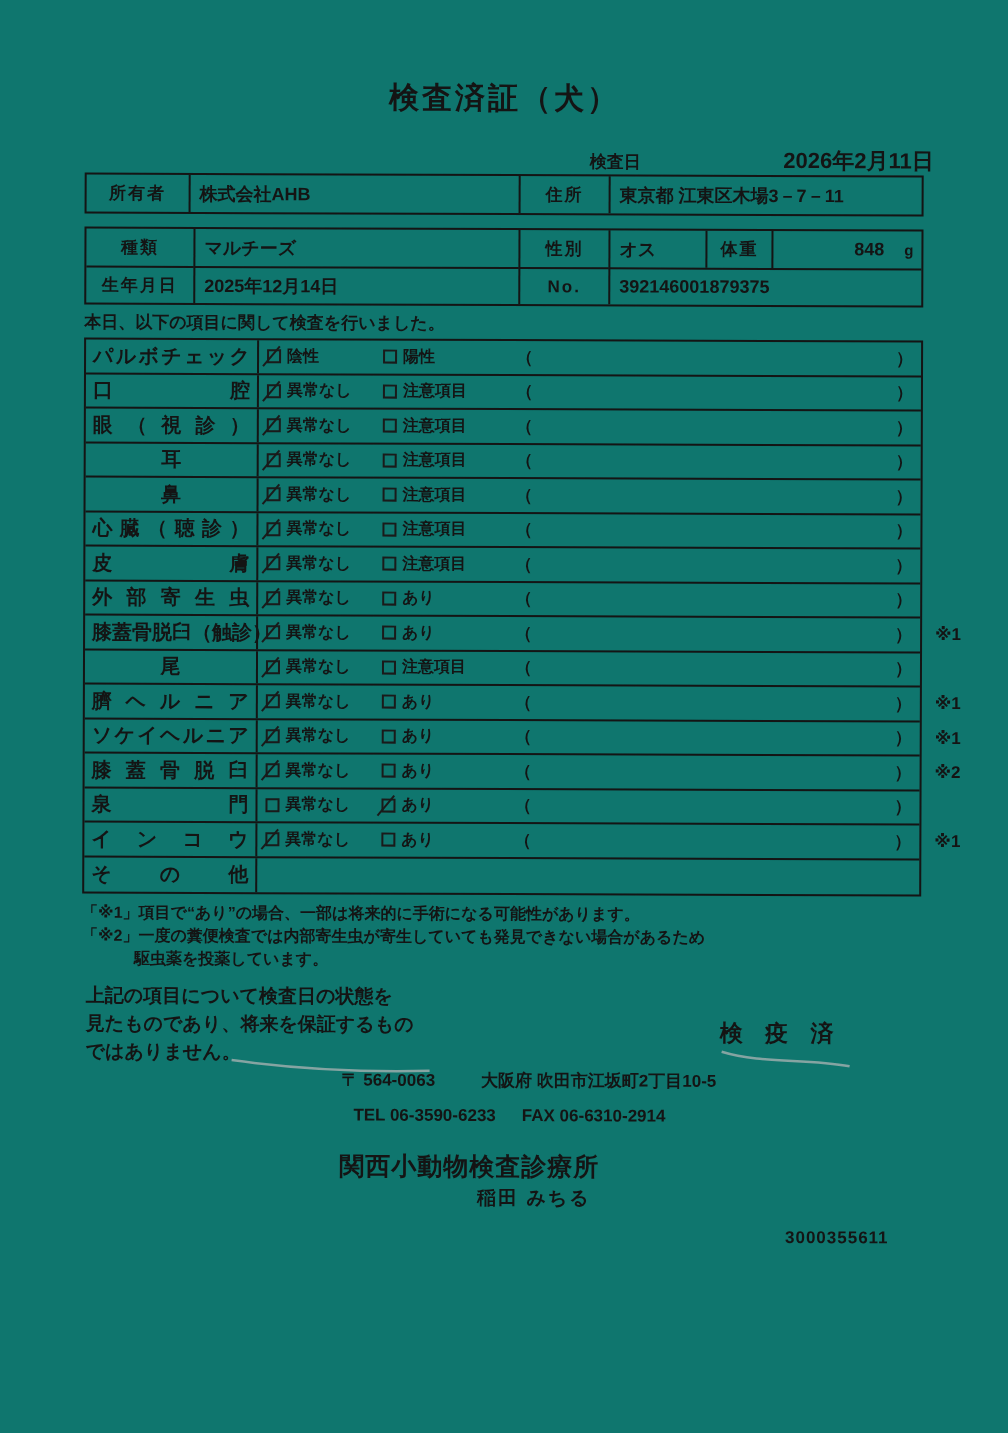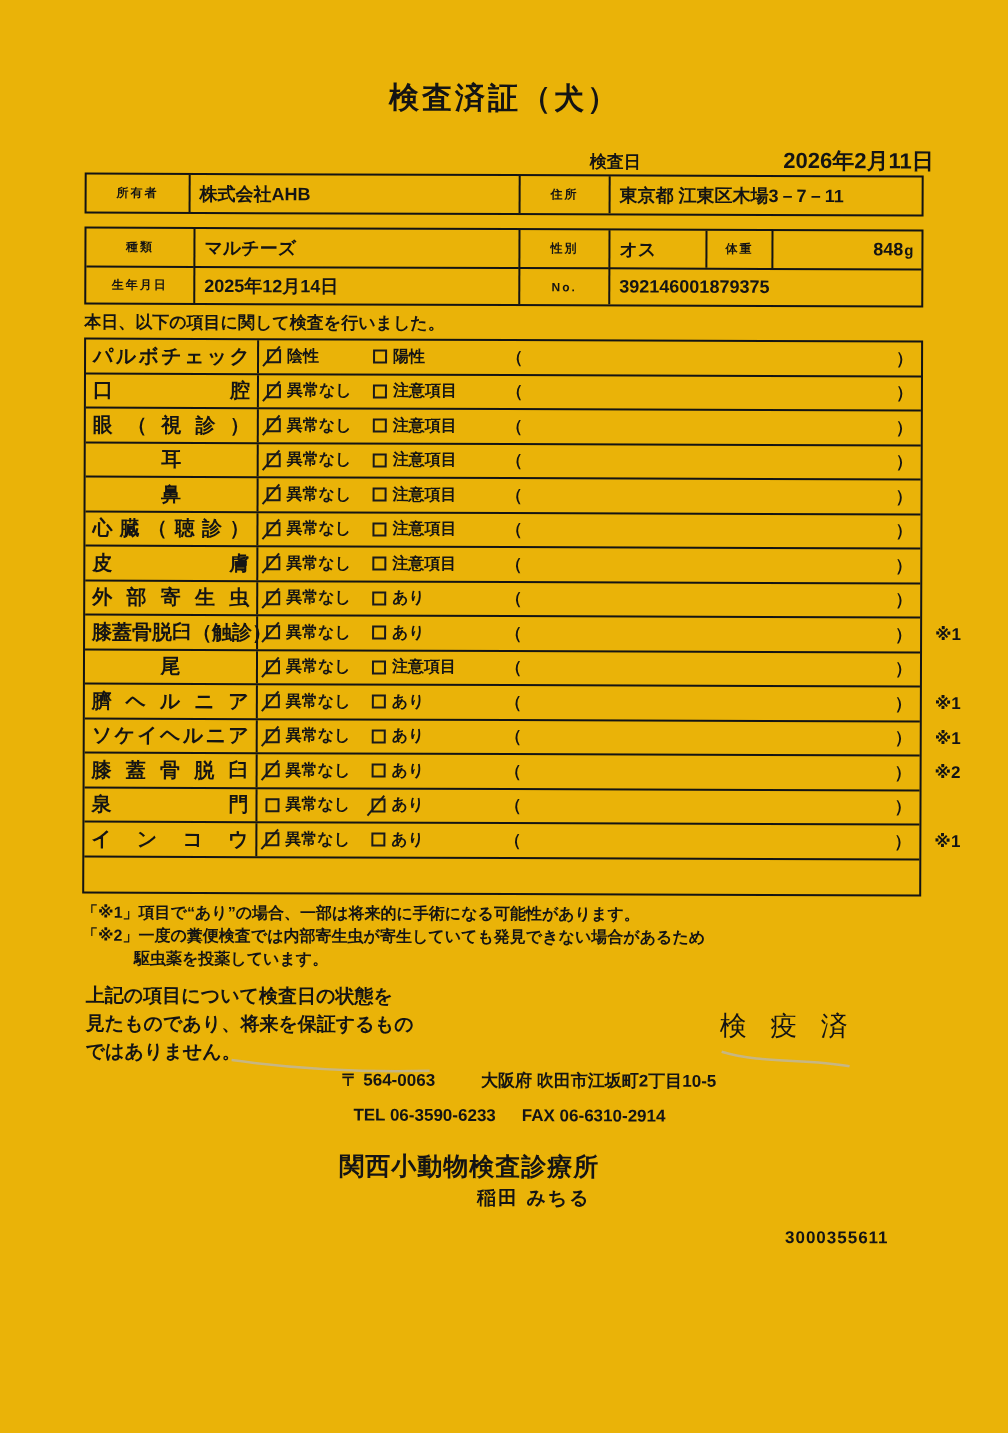--- a/index.html
+++ b/index.html
@@ -1,70 +1,70 @@
 <!DOCTYPE html>
 <html><head>
 <meta charset="utf-8">
 <style>
   * { margin:0; padding:0; box-sizing:border-box; }
   html,body { background:#ffffff; }
   .page {
     position:relative; width:1008px; height:1433px;
-    background:#eab308; color:#141414; overflow:hidden;
+    background:#0f766e; color:#141414; overflow:hidden;
     font-family:"Liberation Sans","DejaVu Sans",sans-serif;
     padding-left:8px;
   }
   .content {
     position:absolute; left:83px; top:76px; width:839px;
     transform:rotate(0.2deg);
   }
   .doc-title { margin-top:2px; text-align:center; font-size:30px; font-weight:700; letter-spacing:3px; }
 
   .date-row { display:flex; margin-top:26px; height:24px; font-size:17px; font-weight:700; align-items:baseline; }
   .date-label { margin-left:505px; }
   .date-value { margin-left:auto; margin-right:-10px; font-size:22px; }
 
   .grid-table { display:grid; grid-auto-rows:37px; border:2px solid #141414; font-weight:700; }
   .owner-table { grid-template-columns:102px 330px 90px 1fr; margin-top:5px; }
   .pet-table   { grid-template-columns:107px 325px 90px 97px 66px 1fr; margin-top:13px; }
   .cell { display:flex; align-items:center; padding:0 9px; white-space:nowrap; overflow:hidden; }
   .bl { border-left:2px solid #141414; }
   .bt { border-top:2px solid #141414; }
-  .lab { justify-content:center; letter-spacing:2px; font-size:12px; }
+  .lab { justify-content:center; letter-spacing:2px; font-size:17px; }
   .val { font-size:18px; }
   .no-span { grid-column:4 / 7; }
-  .weight-cell { justify-content:flex-end; gap:1px; padding-right:8px; font-size:18px; }
+  .weight-cell { justify-content:flex-end; gap:20px; padding-right:8px; font-size:18px; }
   .weight-unit { font-size:15px; }
 
   .intro { margin-top:6px; font-size:17px; font-weight:700; }
 
   .chk-table { margin-top:4px; border:2px solid #141414; }
   .chk-row { display:flex; height:34.5px; border-bottom:2px solid #141414; position:relative; align-items:stretch; }
   .chk-row:last-child { border-bottom:none; }
   .chk-label { width:173px; flex:none; border-right:2px solid #141414; display:flex; align-items:center; padding:0 7px; font-size:20px; font-weight:700; }
   .chk-label > span { display:block; width:100%; text-align:justify; text-align-last:justify; white-space:nowrap; }
   .chk-label.single > span { text-align:center; text-align-last:center; }
   .chk-content { flex:1; display:flex; align-items:center; padding-left:8px; font-size:16px; font-weight:700; }
   .opt { display:flex; align-items:center; gap:6px; }
-  .opt.option1 { width:106px; }
+  .opt.option1 { width:116px; }
   .opt.option2 { width:133px; }
   .cb { width:14px; height:14px; border:2px solid #1a1a1a; position:relative; flex:none; }
   .cb.checked::before {
     content:""; position:absolute; left:-6px; bottom:-6px; width:26px; height:2px;
     background:#1a1a1a; transform:rotate(-50deg); transform-origin:left center;
   }
   .parens { flex:1; display:flex; justify-content:space-between; align-items:center; padding-right:8px; font-size:17px; }
   .chk-note { position:absolute; left:calc(100% + 15px); top:50%; transform:translateY(-50%); font-size:17px; font-weight:700; white-space:nowrap; }
 
   .footnotes { margin-top:7px; font-size:16px; font-weight:700; line-height:23px; }
   .fn-line3 { padding-left:52px; }
 
   .bottom { position:relative; margin-top:12px; height:84px; }
   .disclaimer { font-size:19px; font-weight:700; line-height:28px; padding-left:4px; }
-  .stamp { position:absolute; left:638px; top:24px; font-size:27px; font-weight:400; letter-spacing:8px; white-space:nowrap; }
+  .stamp { position:absolute; left:638px; top:34px; font-size:23px; font-weight:700; letter-spacing:8px; white-space:nowrap; }
   .pen-marks { position:absolute; left:0; top:0; pointer-events:none; }
 
   .addr-line { margin-top:2px; padding-left:260px; font-size:17px; font-weight:700; display:flex; gap:46px; white-space:nowrap; }
   .tel-line  { margin-top:14px; padding-left:272px; font-size:17px; font-weight:700; display:flex; gap:26px; white-space:nowrap; }
   .clinic-name { margin-top:24px; padding-left:258px; font-size:25px; font-weight:700; letter-spacing:1px; }
   .vet-name { margin-top:2px; padding-left:396px; font-size:19px; font-weight:700; letter-spacing:2px; }
   .serial { margin-top:16px; padding-left:704px; font-size:17px; font-weight:600; letter-spacing:1px; }
 </style>
 </head>
 <body>
@@ -389,20 +389,23 @@
               <span>あり</span>
             </span>
             <span class="parens">
               <span>（</span>
               <span>）</span>
             </span>
           </div>
           <span class="chk-note">※1</span>
         </div>
         <div class="chk-row">
+          <div class="chk-label">
+            <span>その他</span>
+          </div>
           <div class="chk-content"></div>
         </div>
       </div>
 
     <div class="footnotes">
       <div>「※1」項目で“あり”の場合、一部は将来的に手術になる可能性があります。</div>
       <div>「※2」一度の糞便検査では内部寄生虫が寄生していても発見できない場合があるため</div>
       <div class="fn-line3">駆虫薬を投薬しています。</div>
     </div>
 

